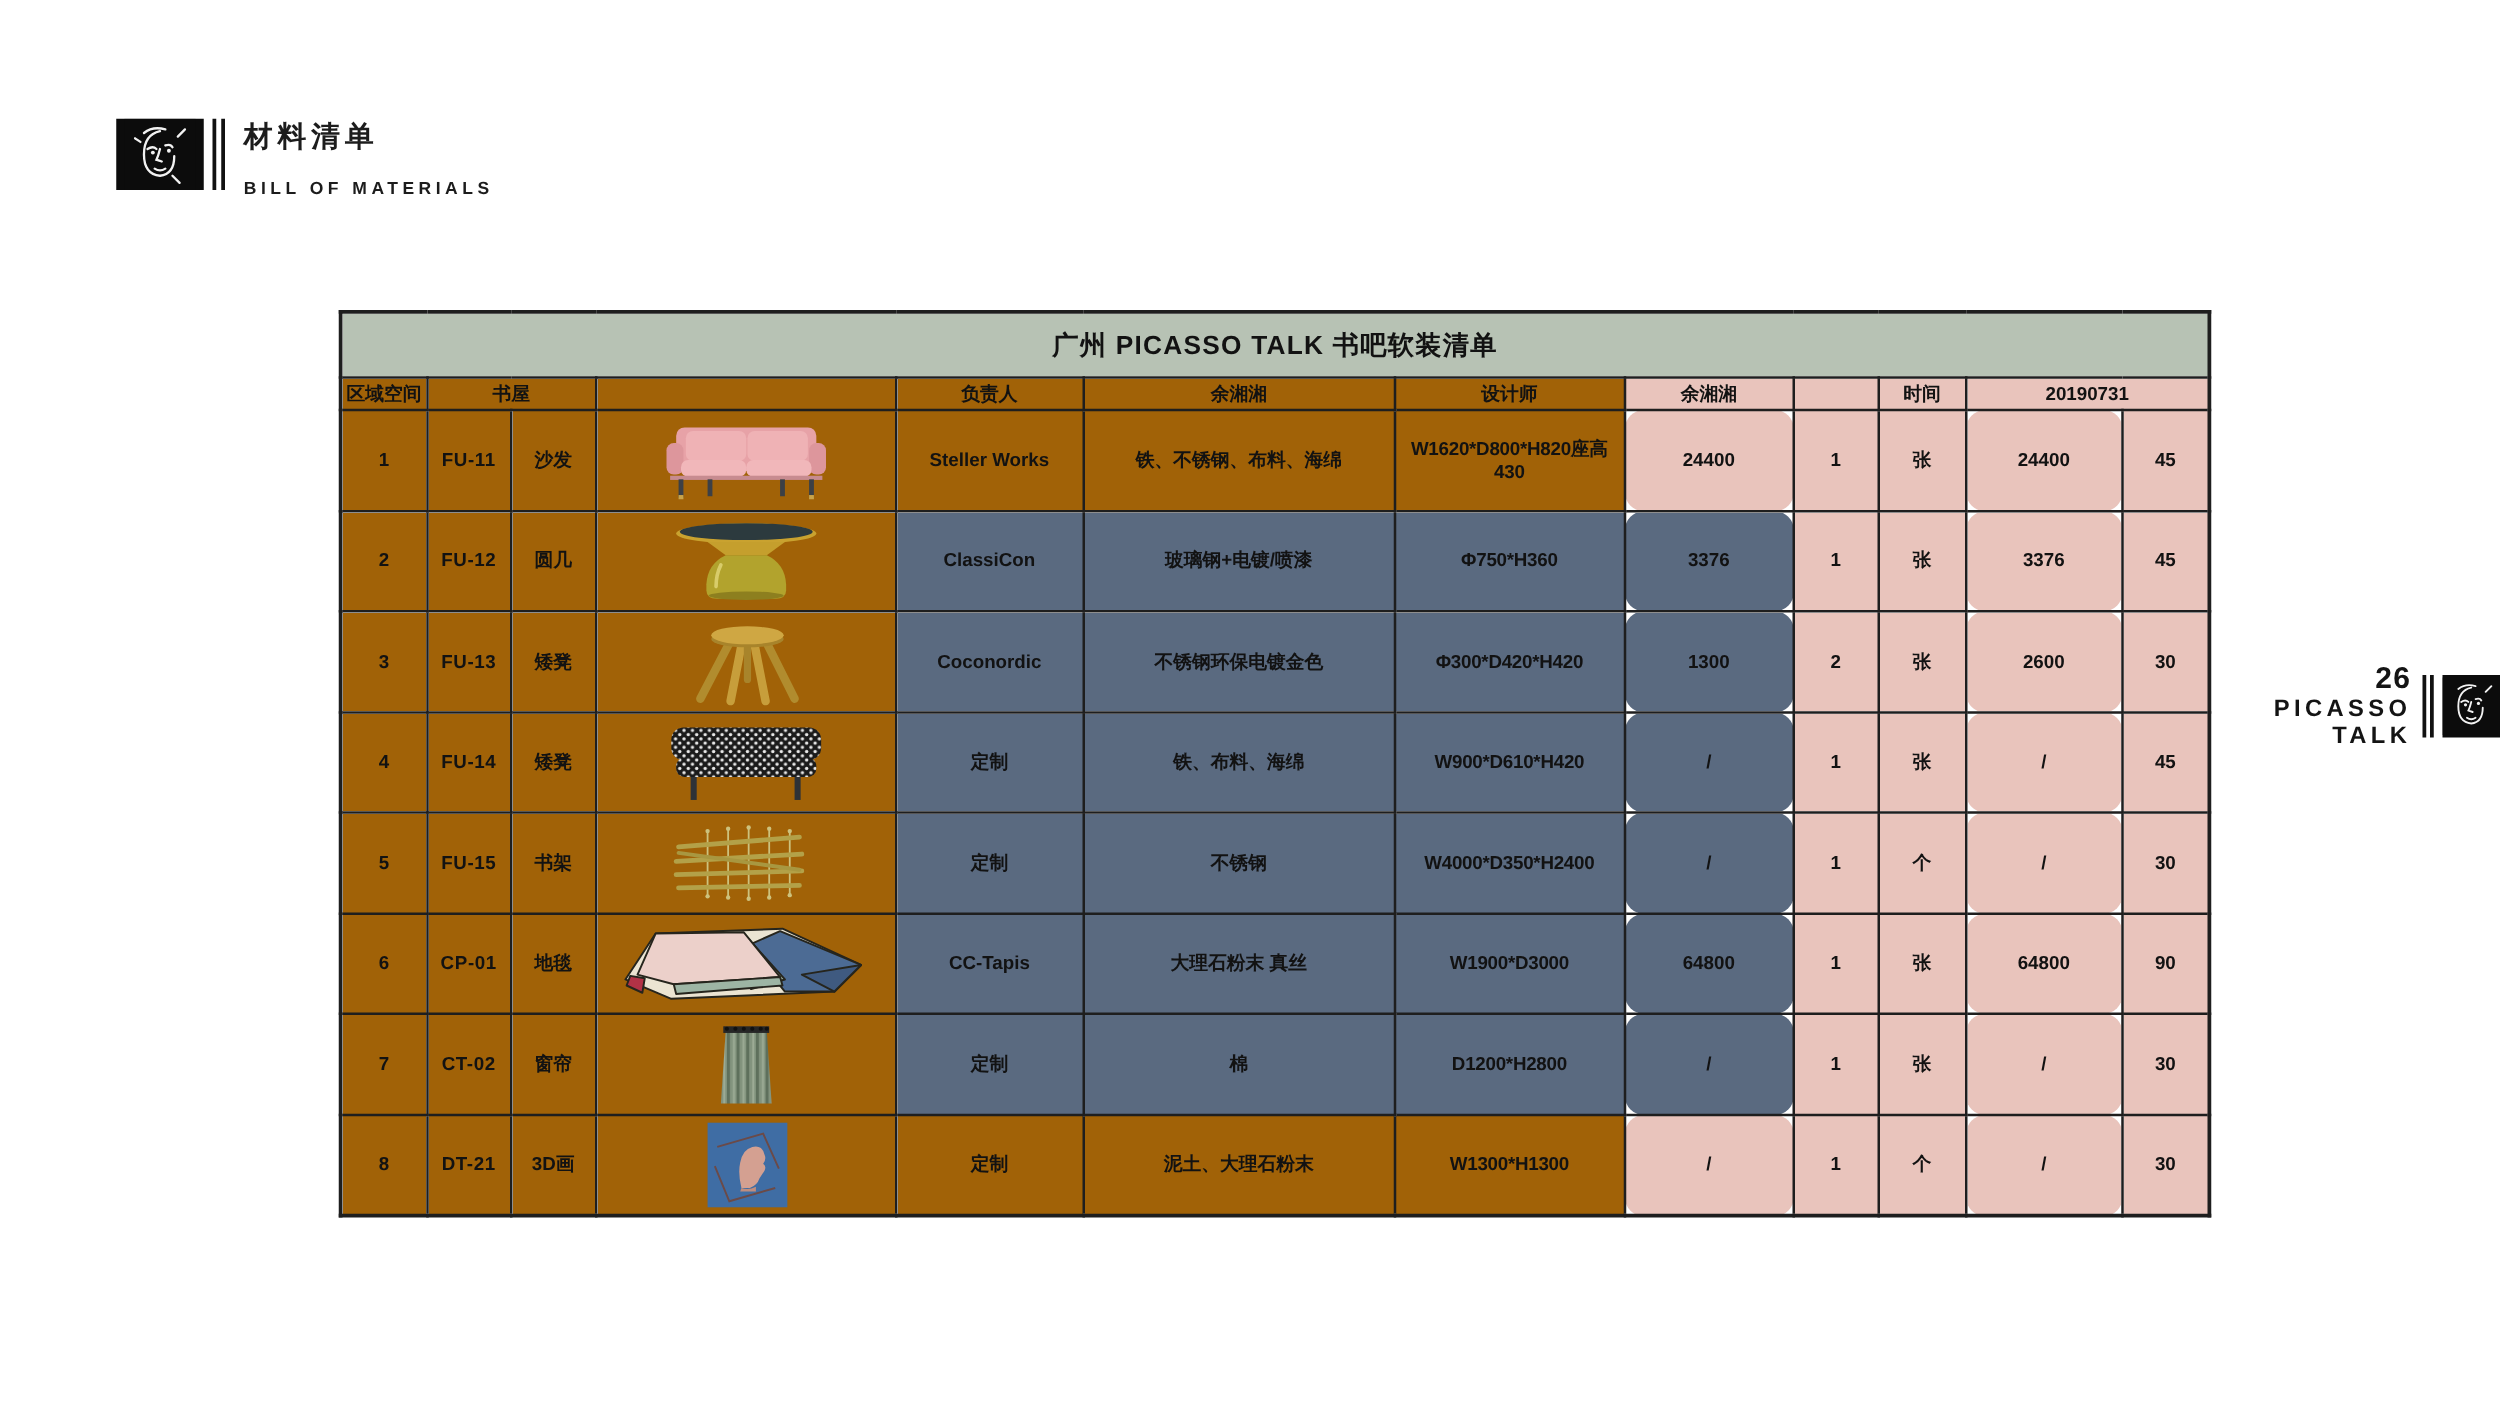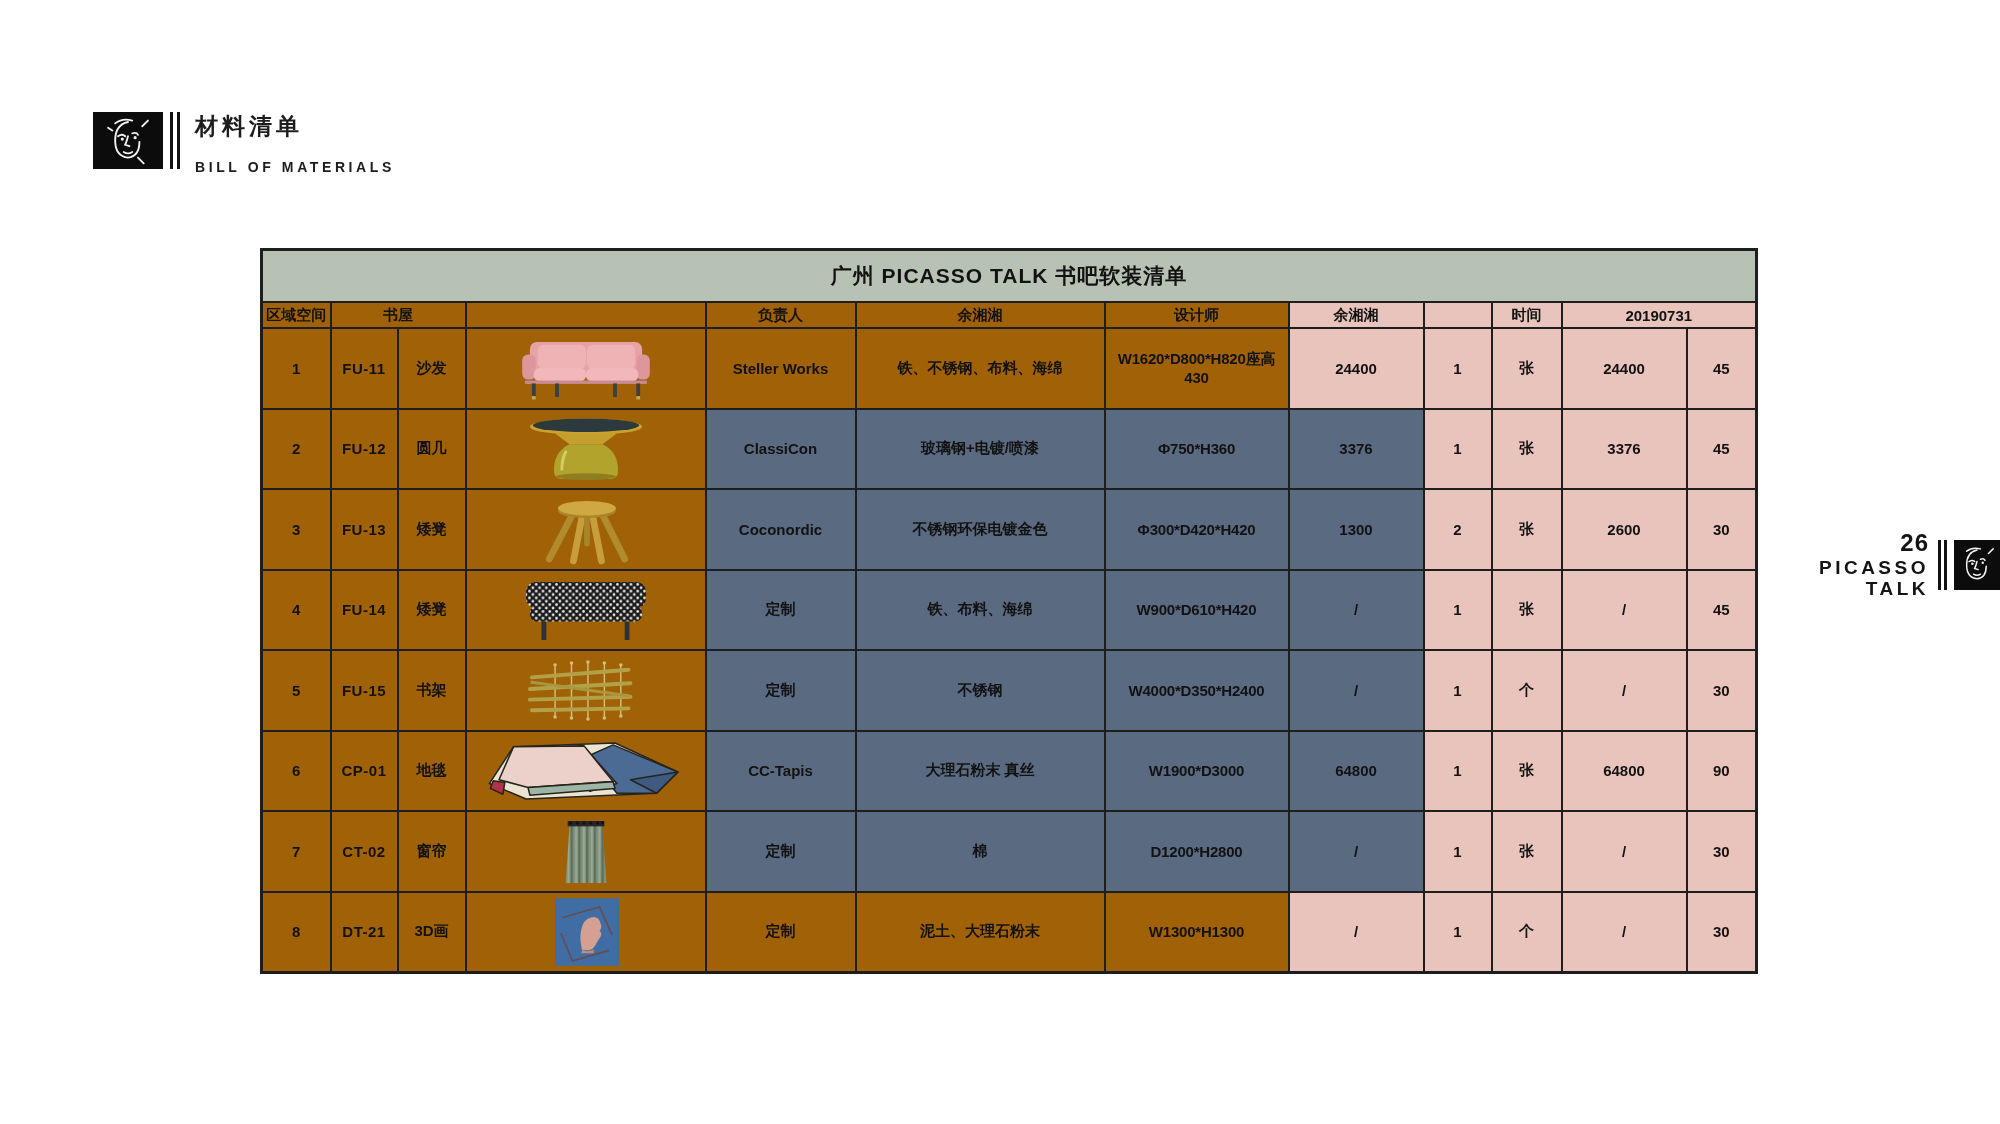--- a/index.html
+++ b/index.html
@@ -2,21 +2,21 @@
 <html><head>
 <meta charset="utf-8">
 <style>
   html,body{margin:0;padding:0;}
   body{
     width:2000px;height:1124px;position:relative;background:#ffffff;
     font-family:"Liberation Sans",sans-serif;color:#141414;overflow:hidden;
     --green:#b7c2b4;--pink:#e9c4bc;--slate:#5a6a80;--border:#1e1e1e;
   }
   
-  .brand-block{position:absolute;left:93px;top:112px;display:flex;align-items:flex-start;}
+  .brand-block{position:absolute;left:93px;top:95px;display:flex;align-items:flex-start;}
   .logo-box{width:70px;height:57px;background:#0c0c0c;flex:0 0 auto;}
   .logo-box svg{width:100%;height:100%;display:block;}
   .logo-bars{width:11px;height:57px;margin-left:7px;position:relative;flex:0 0 auto;}
   .logo-bars::before,.logo-bars::after{content:"";position:absolute;top:0;bottom:0;width:3px;background:#111;}
   .logo-bars::before{left:0;}
   .logo-bars::after{left:7px;}
   .brand-titles{margin-left:14px;padding-top:2px;}
   .brand-cn{font-size:23px;font-weight:700;letter-spacing:4px;color:#1c1c1c;line-height:1.1;}
   .brand-en{font-size:14px;font-weight:700;letter-spacing:3.6px;color:#1c1c1c;margin-top:20px;}
 
@@ -27,21 +27,21 @@
   .page-brand{font-size:19px;font-weight:700;letter-spacing:3.5px;}
   .tag-bars{width:10px;height:50px;position:relative;margin:0 6px 0 9px;}
   .tag-bars::before,.tag-bars::after{content:"";position:absolute;top:0;bottom:0;width:2.5px;background:#111;}
   .tag-bars::before{left:0;}
   .tag-bars::after{left:6px;}
   .tag-logo{width:46px;height:50px;background:#0c0c0c;}
   .tag-logo svg{width:100%;height:100%;display:block;}
 
   
   .bom-table{
-    position:absolute;left:260px;top:248px;width:1495px;
+    position:absolute;left:271px;top:248px;width:1495px;
     border-collapse:collapse;table-layout:fixed;
     border:3px solid var(--border);
     padding-left:48px;
   }
   .bom-table td{
     border:2px solid var(--border);
     text-align:center;vertical-align:middle;
     font-size:15px;font-weight:700;color:#121212;
     padding:0 3px;overflow:hidden;
   }
@@ -49,21 +49,21 @@
   .row-h1 td{height:24px;}
   .row-h2 td{height:23px;}
   .bom-table tbody td{height:78.5px;}
   .bg-pink{background:var(--pink);}
   .bg-slate{background:var(--slate);}
   .bg-white{background:#a16207;}
   .num{font-weight:400;}
   .c-code{font-weight:400;letter-spacing:0.5px;}
   .c-brand{font-size:14px;}
   .c-spec{font-size:13px;letter-spacing:-0.2px;}
-  .c-price,.c-total{font-size:16px;}
+  .c-price,.c-total{font-size:16px;border-radius:15px;}
   .c-img{padding:0;}
   .c-img svg{display:block;width:100%;height:78px;margin:0 auto;}
 </style>
 </head>
 <body style="--green: #b7c2b4; --pink: #e9c4bc; --slate: #5a6a80; --border: #1e1e1e;">
 
 <div class="brand-block">
   <div class="logo-box">
     <svg viewBox="0 0 40 40" aria-hidden="true">
       <rect width="40" height="40" fill="#0c0c0c"></rect>

